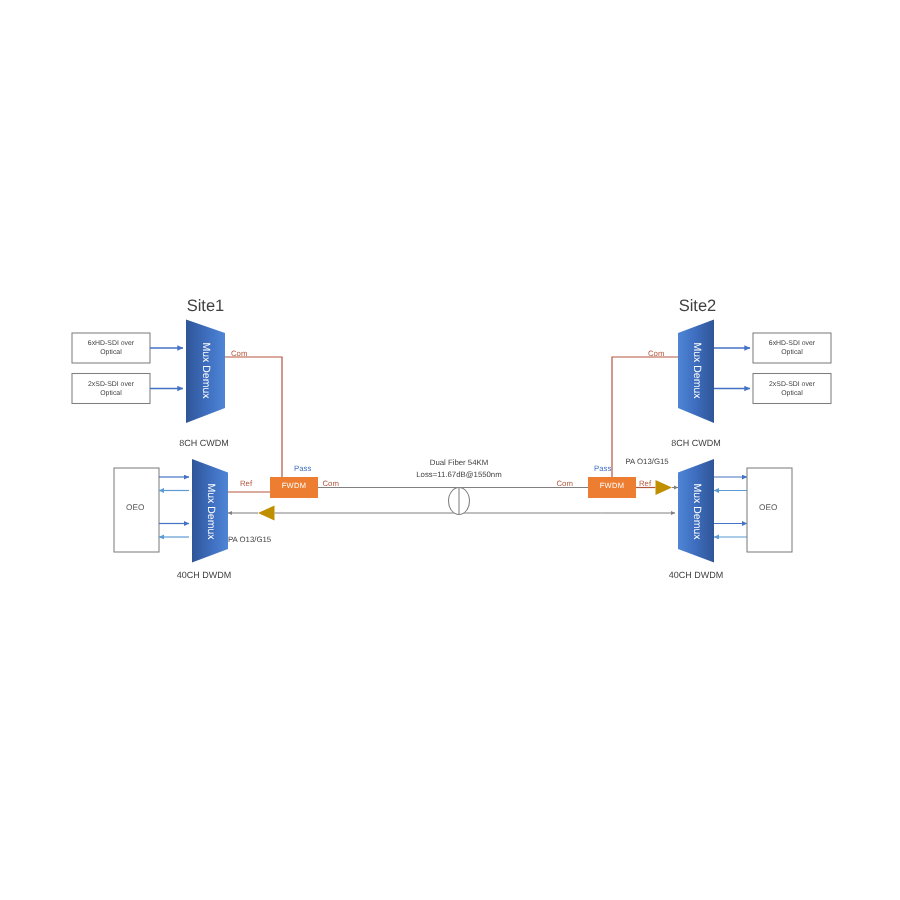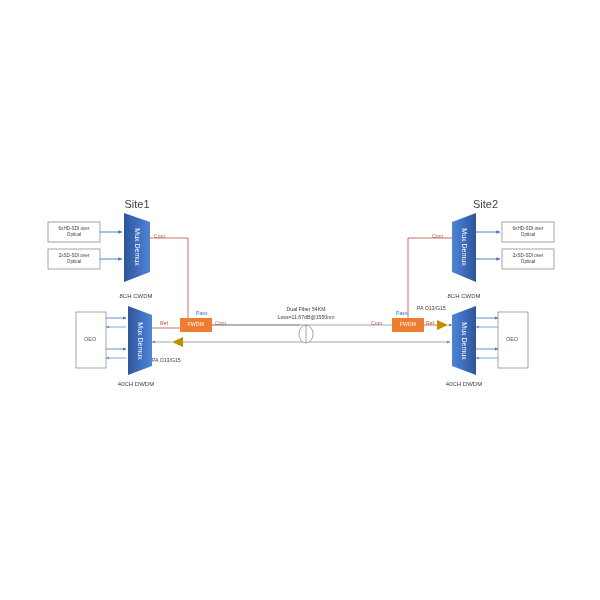--- a/index.html
+++ b/index.html
@@ -157,21 +157,21 @@
   <div class="port" style="left:215px;top:320px;">Com</div>
   <div class="fwdm-txt" style="left:180px;top:321px;width:32px;">FWDM</div>
 
   <div class="pa-txt" style="left:152px;top:357px;">PA O13/G15</div>
 
   <div class="fiber-txt" style="left:246px;top:306px;width:120px;">
     <span>Dual Fiber 54KM</span><br>
     <span>Loss=11.67dB@1550nm</span>
   </div>
 
-  <div class="lbl site-title" style="left:432px;top:198px;width:66px;text-align:right;">Site2</div>
+  <div class="lbl site-title" style="left:432px;top:198px;width:66px;">Site2</div>
 
   <div class="io-box-txt" style="left:502px;top:222px;width:52px;height:20px;">
     <span><span>6xHD-SDI over</span><br>
     <span>Optical</span></span>
   </div>
   <div class="io-box-txt" style="left:502px;top:249px;width:52px;height:20px;">
     <span><span>2xSD-SDI over</span><br>
     <span>Optical</span></span>
   </div>
 

